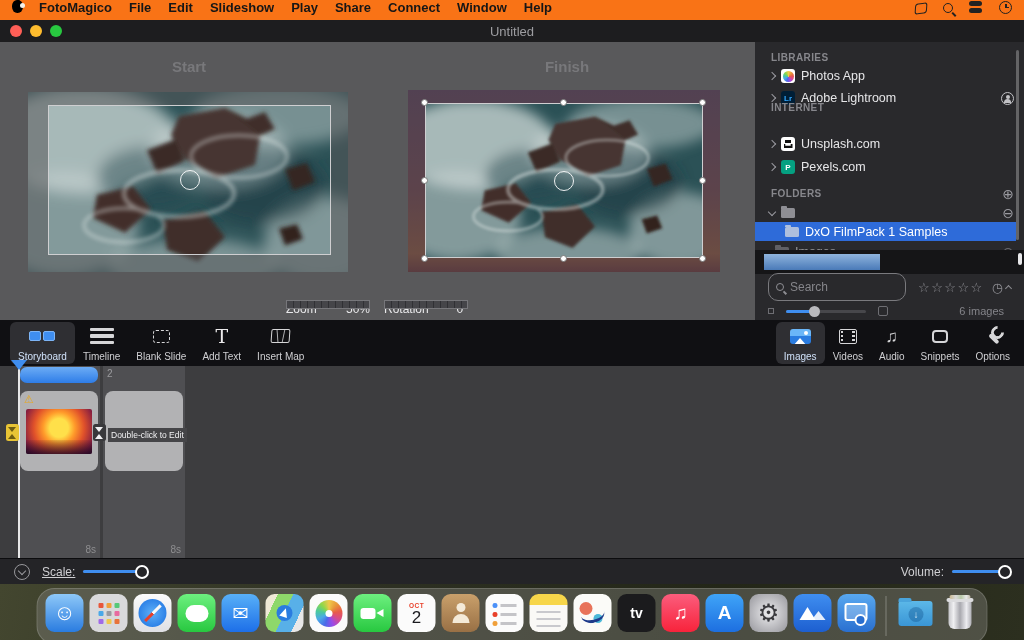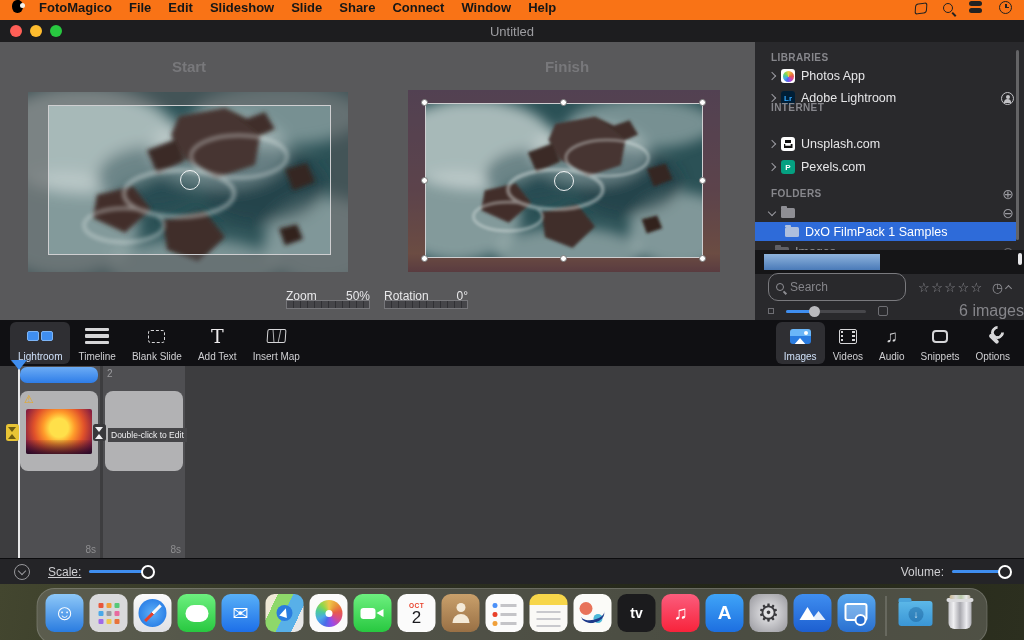--- a/index.html
+++ b/index.html
@@ -36,21 +36,21 @@
   .stage-label{position:absolute;top:16px;font-size:15px;font-weight:bold;color:#78787b;text-align:center;width:378px;}
   .preview{position:absolute;}
   .ocean-slot{position:absolute;overflow:hidden;}
   .dim{position:absolute;inset:0;background:rgba(88,88,90,.55);}
   .crop{position:absolute;border:1px solid #cfcfd1;overflow:hidden;}
   .center-ring{position:absolute;width:20px;height:20px;border:1.6px solid rgba(255,255,255,.9);border-radius:50%;left:50%;top:50%;transform:translate(-50%,-50%);}
   .hdl{position:absolute;width:7px;height:7px;background:#fff;border:1px solid #777;border-radius:50%;z-index:5;}
   .fin-outer-bg{position:absolute;inset:0;background:linear-gradient(180deg,#5c4658 0%,#6e4a4c 55%,#8a5a3c 90%,#6a3c38 100%);}
   .fin-dim{position:absolute;inset:0;background:rgba(70,60,75,.45);}
 
-  .knob-row{position:absolute;top:247px;width:84px;font-size:12px;color:#e8e8ea;display:flex;justify-content:space-between;}
+  .knob-row{position:absolute;top:260px;width:84px;font-size:12px;color:#e8e8ea;display:flex;justify-content:space-between;}
   .ribbed{position:absolute;top:258px;width:84px;height:9px;border:1px solid #77777b;background:repeating-linear-gradient(90deg,#454549 0 6px,#303034 6px 7px);}
 
   
   .sidebar{position:absolute;left:755px;top:42px;width:269px;height:278px;background:#29292c;color:#e6e6e8;font-size:12.5px;}
   .sb-scroll{position:absolute;right:5px;top:8px;width:3px;height:190px;background:rgba(255,255,255,.28);border-radius:2px;}
   .sb-head{position:absolute;left:16px;font-size:10px;letter-spacing:.4px;color:#87878c;font-weight:bold;}
   .sb-row{position:absolute;left:8px;right:10px;height:20px;display:flex;align-items:center;gap:6px;}
   .chev-r{width:6px;height:6px;border-right:1.6px solid #9a9aa0;border-bottom:1.6px solid #9a9aa0;transform:rotate(-45deg);margin-left:6px;flex:none;}
   .chev-d{width:6px;height:6px;border-right:1.6px solid #9a9aa0;border-bottom:1.6px solid #9a9aa0;transform:rotate(45deg);margin-left:6px;margin-top:-3px;flex:none;}
   .app-sq{width:14px;height:14px;border-radius:3px;flex:none;display:flex;align-items:center;justify-content:center;font-size:8px;font-weight:bold;}
@@ -81,21 +81,21 @@
   .search-input::placeholder{color:#85858a;}
   .stars{margin-left:12px;color:#8d8d92;font-size:13px;letter-spacing:1.5px;}
   .clockbtn{margin-left:8px;color:#8d8d92;font-size:13px;display:flex;align-items:center;gap:3px;}
   .caret-up{width:5px;height:5px;border-left:1.5px solid #8d8d92;border-top:1.5px solid #8d8d92;transform:rotate(45deg);margin-top:3px;}
   .size-row{position:absolute;left:0;top:260px;width:269px;height:18px;display:flex;align-items:center;}
   .sq-s{width:6px;height:6px;border:1.2px solid #6e6e73;margin-left:13px;}
   .sz-track{position:relative;width:80px;height:3px;background:#47474b;border-radius:2px;margin-left:12px;}
   .sz-fill{position:absolute;left:0;top:0;height:3px;width:28px;background:#3f8ef0;border-radius:2px;}
   .sz-knob{position:absolute;left:23px;top:-4px;width:11px;height:11px;border-radius:50%;background:#b9b9bd;}
   .sq-b{width:10px;height:10px;border:1.2px solid #6e6e73;border-radius:2px;margin-left:12px;}
-  .img-count{margin-left:auto;margin-right:0;color:#85858a;font-size:16px;}
+  .img-count{margin-left:auto;margin-right:20px;color:#85858a;font-size:11px;}
 
   
   .toolbar{position:absolute;left:0;top:320px;width:1024px;height:46px;background:#101013;}
   .tb-group{position:absolute;top:2px;display:flex;}
   .tb-left{left:10px;} .tb-right{right:6px;}
   .tb-btn{height:42px;padding:4px 8px 2px;border-radius:6px;display:flex;flex-direction:column;align-items:center;justify-content:space-between;color:#cfcfd2;font-size:10px;white-space:nowrap;}
   .tb-btn.sel{background:#2f2f33;}
   .tb-ic{height:20px;display:flex;align-items:center;justify-content:center;}
   .ic-storyboard{display:flex;gap:2px;}
   .ic-storyboard i{width:12px;height:10px;background:#3f8ef0;border-radius:2px;border:1.5px solid #7db4f5;}
@@ -138,21 +138,21 @@
   .hg{position:relative;width:9px;height:12px;}
   .hg::before{content:"";position:absolute;left:0;top:0;border-left:4.5px solid transparent;border-right:4.5px solid transparent;border-top:5.5px solid #f2f2f4;}
   .hg::after{content:"";position:absolute;left:0;bottom:0;border-left:4.5px solid transparent;border-right:4.5px solid transparent;border-bottom:5.5px solid #f2f2f4;}
   .hg-yellow .hg::before{border-top-color:#6e5c12;}
   .hg-yellow .hg::after{border-bottom-color:#6e5c12;}
 
   
   .statusbar{position:absolute;left:0;top:558px;width:1024px;height:26px;background:#242427;border-top:1px solid #0c0c0e;display:flex;align-items:center;font-size:12px;color:#cfcfd2;}
   .collapse{width:16px;height:16px;border:1.5px solid #97979b;border-radius:50%;margin-left:14px;position:relative;flex:none;}
   .collapse::after{content:"";position:absolute;left:4px;top:3.5px;width:5px;height:5px;border-right:1.6px solid #97979b;border-bottom:1.6px solid #97979b;transform:rotate(45deg);}
-  .sc-label{margin-left:18px;text-decoration:underline;}
+  .sc-label{margin-left:12px;text-decoration:underline;}
   .track{position:relative;height:3px;background:#47474b;border-radius:2px;}
   .t-scale{width:66px;margin-left:8px;}
   .t-fill{position:absolute;left:0;top:0;height:3px;background:#3f8ef0;border-radius:2px;}
   .t-knob{position:absolute;top:-5.5px;width:14px;height:14px;border-radius:50%;background:#242427;border:2.5px solid #fff;}
   .summary{position:absolute;left:0;right:0;text-align:center;color:#8f8f93;font-size:11px;}
   .vol-label{margin-left:auto;}
   .t-vol{width:58px;margin:0 14px 0 8px;}
 
   
   .desktop{position:absolute;left:0;top:584px;width:1024px;height:56px;background:linear-gradient(100deg,#43462f 0%,#2e3123 35%,#232618 70%,#2c2f1f 100%);}
@@ -216,21 +216,21 @@
 <body>
 
 <div class="screen">
 
   <div class="menubar">
     <span class="apple"></span>
     <span class="m-item bold">FotoMagico</span>
     <span class="m-item">File</span>
     <span class="m-item">Edit</span>
     <span class="m-item">Slideshow</span>
-    <span class="m-item">Slide</span>
+    <span class="m-item">Play</span>
     <span class="m-item">Share</span>
     <span class="m-item">Connect</span>
     <span class="m-item">Window</span>
     <span class="m-item">Help</span>
     <span class="menu-right">
       <span class="mi mi-mirror"></span>
       <span class="mi mi-mag"></span>
       <span class="mi mi-cc"></span>
       <span class="mi mi-clock"></span>
     </span>
@@ -466,21 +466,21 @@
     </div>
   </div>
 
   <div class="toolbar">
     <div class="tb-group tb-left">
       <div class="tb-btn sel">
         <span class="tb-ic ic-storyboard">
             <i></i>
             <i></i>
           </span>
-        <span class="tb-lab">Lightroom</span>
+        <span class="tb-lab">Storyboard</span>
       </div>
       <div class="tb-btn">
         <span class="tb-ic ic-timeline">
             <i></i>
             <i></i>
             <i></i>
           </span>
         <span class="tb-lab">Timeline</span>
       </div>
       <div class="tb-btn">

